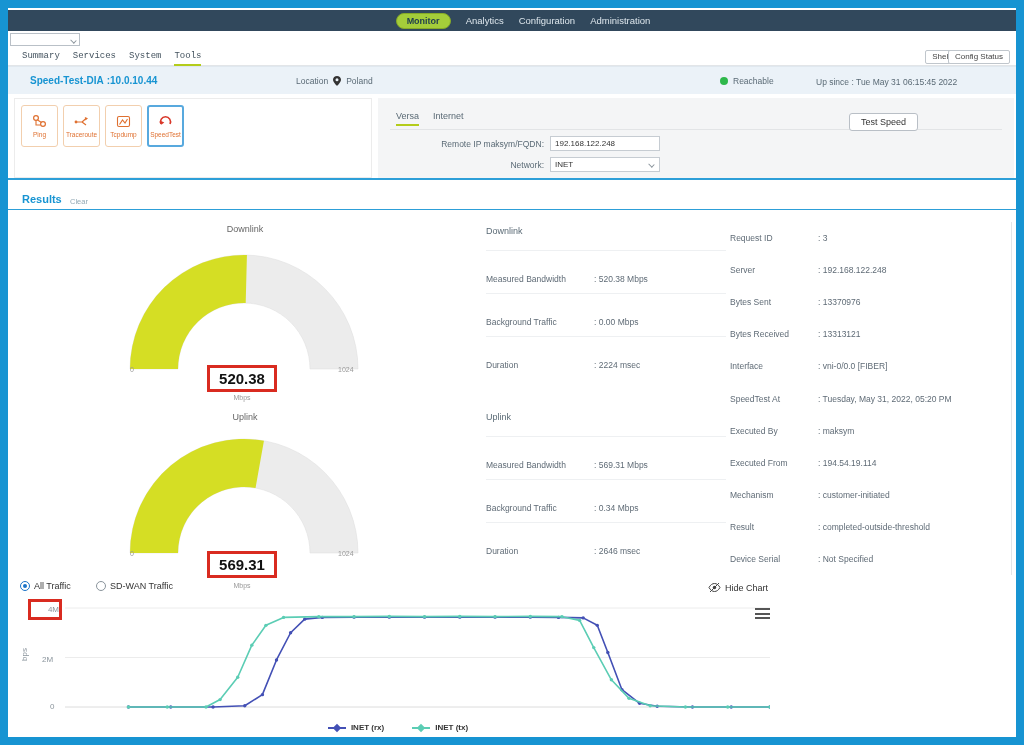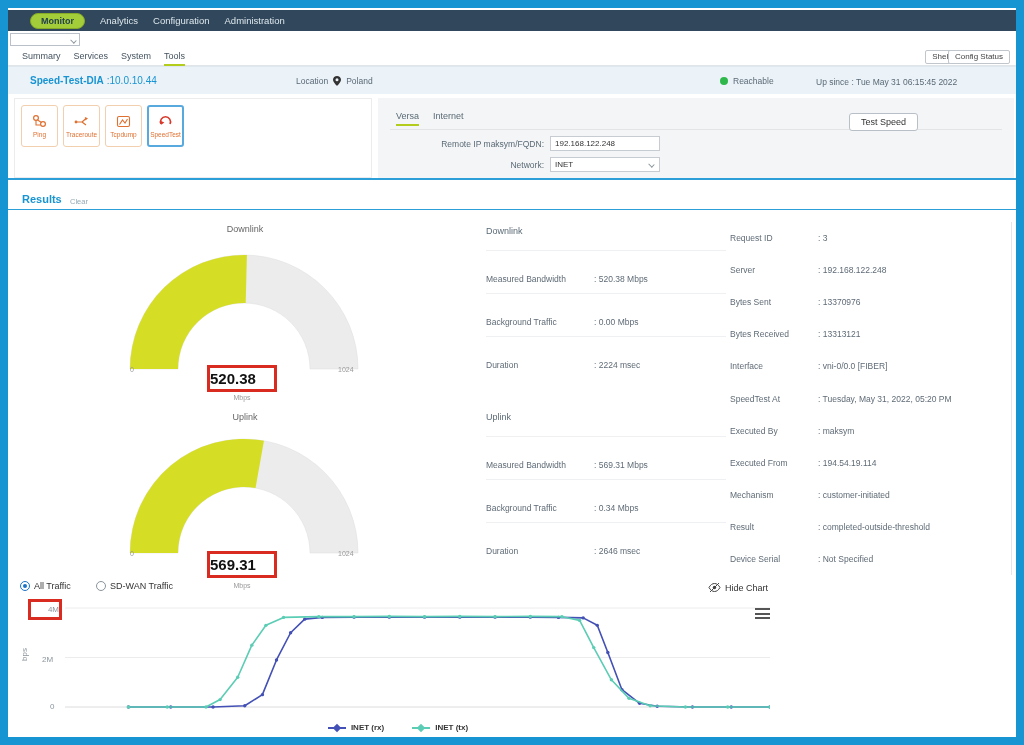--- a/index.html
+++ b/index.html
@@ -3,47 +3,47 @@
 <meta charset="utf-8">
 <style>
   * { box-sizing: border-box; margin: 0; padding: 0; }
   html,body { width:1024px; height:745px; }
   body { font-family:"Liberation Sans", sans-serif; background:#1794d2; }
   .frame { width:1024px; height:745px; padding:8px; }
   .app { position:relative; width:1008px; height:729px; background:#fff; overflow:hidden; }
 
   
   .navbar { position:absolute; top:2px; left:0; right:0; height:21px; background:#31485c;
-            display:flex; align-items:center; gap:15px; padding-left:22px; }
+            display:flex; align-items:center; gap:15px; padding-left:22px;justify-content:center; }
   .nav-item { color:#dde6ec; font-size:9.5px; cursor:pointer; }
   .nav-pill { background:#a4cd3a; color:#23414d; font-weight:bold; font-size:9px;
               padding:2px 10px; border-radius:8px; border:1px solid #86ab27; }
 
   
   .select-row { position:absolute; top:23px; left:0; right:0; height:17px; background:#fff; }
   .mini-select { position:absolute; left:2px; top:2px; width:70px; height:13px; background:#fff;
                  border:1px solid #b9c0c7; }
   .mini-select .chev { position:absolute; right:3px; top:4px; width:5px; height:5px;
                        border-right:1px solid #8a949c; border-bottom:1px solid #8a949c; transform:rotate(45deg) scale(1,0.8); }
 
   
   .tabrow { position:absolute; top:40px; left:0; right:0; height:18px; border-bottom:1px solid #e2e5e8; }
-  .tabs { position:absolute; left:14px; top:3px; display:flex; gap:13px; }
+  .tabs { position:absolute; left:14px; top:3px; display:flex; gap:13px;font-family:Liberation Mono, monospace; }
   .tab { font-size:9px; color:#44535f; padding-bottom:3px; cursor:pointer; }
   .tab.active { border-bottom:2px solid #b4cc1b; }
   .hdr-btn { position:absolute; top:2px; height:14px; background:#fff; border:1px solid #c0c6cc;
              border-radius:2px; font-size:8px; color:#444; padding:0 6px; line-height:12px; }
   .btn-shell { right:59px; }
   .btn-config { right:6px; }
 
   
   .device-row { position:absolute; top:58px; left:0; right:0; height:28px; background:#ebf2f8;
                 border-top:1px solid #e0e8ef; }
   .device-title { position:absolute; left:22px; top:8px; font-size:10px; font-weight:bold; color:#1794d2; }
-  .device-title .ip { font-weight:normal; margin-left:3px;margin-top:48px; }
+  .device-title .ip { font-weight:bold; margin-left:3px;margin-top:48px; }
   .loc-group { position:absolute; left:288px; top:9px; display:flex; align-items:center; gap:5px;
                font-size:8.5px; color:#5a6a75; }
   .reach-group { position:absolute; left:712px; top:9px; display:flex; align-items:center; gap:5px;
                  font-size:8.5px; color:#5a6a75; }
   .dot-green { width:8px; height:8px; border-radius:50%; background:#2eb84b; }
   .up-since { position:absolute; left:808px; top:10px; font-size:8.5px; color:#5a6a75; }
 
   
   .tools-strip { position:absolute; top:88px; left:0; right:0; height:84px; border-bottom:2px solid #2d9fd8; }
   .tools-box { position:absolute; left:6px; top:2px; width:358px; height:80px; background:#fff;
@@ -72,21 +72,21 @@
   
   .results-hdr { position:absolute; top:182px; left:0; right:0; height:20px; border-bottom:1px solid #2d9fd8; }
   .results-title { position:absolute; left:14px; top:3px; font-size:11px; font-weight:bold; color:#1794d2; }
   .results-clear { position:absolute; left:62px; top:7px; font-size:7.5px; color:#93a9b5; cursor:pointer; }
 
   .gauge-title { position:absolute; left:14px; width:446px; text-align:center; font-size:9px; color:#666; }
   .gauge-svg { position:absolute; left:116px; width:240px; height:124px; }
   .gauge-min { position:absolute; font-size:7px; color:#999; }
   .gauge-max { position:absolute; font-size:7px; color:#999; }
   .value-box { position:absolute; left:199px; width:70px; height:27px; border:3px solid #d92b20;
-               background:#fff; display:flex; align-items:center; justify-content:flex-start;
+               background:#fff; display:flex; align-items:center; justify-content:center;
                font-size:15px; font-weight:bold; color:#111; }
   .mbps { position:absolute; left:199px; width:70px; text-align:center; font-size:7px; color:#999; }
 
   .det-col { position:absolute; left:478px; width:240px; }
   .det-title { font-size:9px; color:#5a6a75; margin-bottom:14px; }
   .det-row { border-top:1px solid #eef0f2; padding:23px 0 9px 0; font-size:8.5px; color:#5f6b76; display:flex; }
   .det-row .dlabel { width:108px; }
 
   .info-col { position:absolute; left:722px; top:214px; width:282px; height:353px;
               border-right:1px solid #e4e6e8; display:flex; flex-direction:column; }

